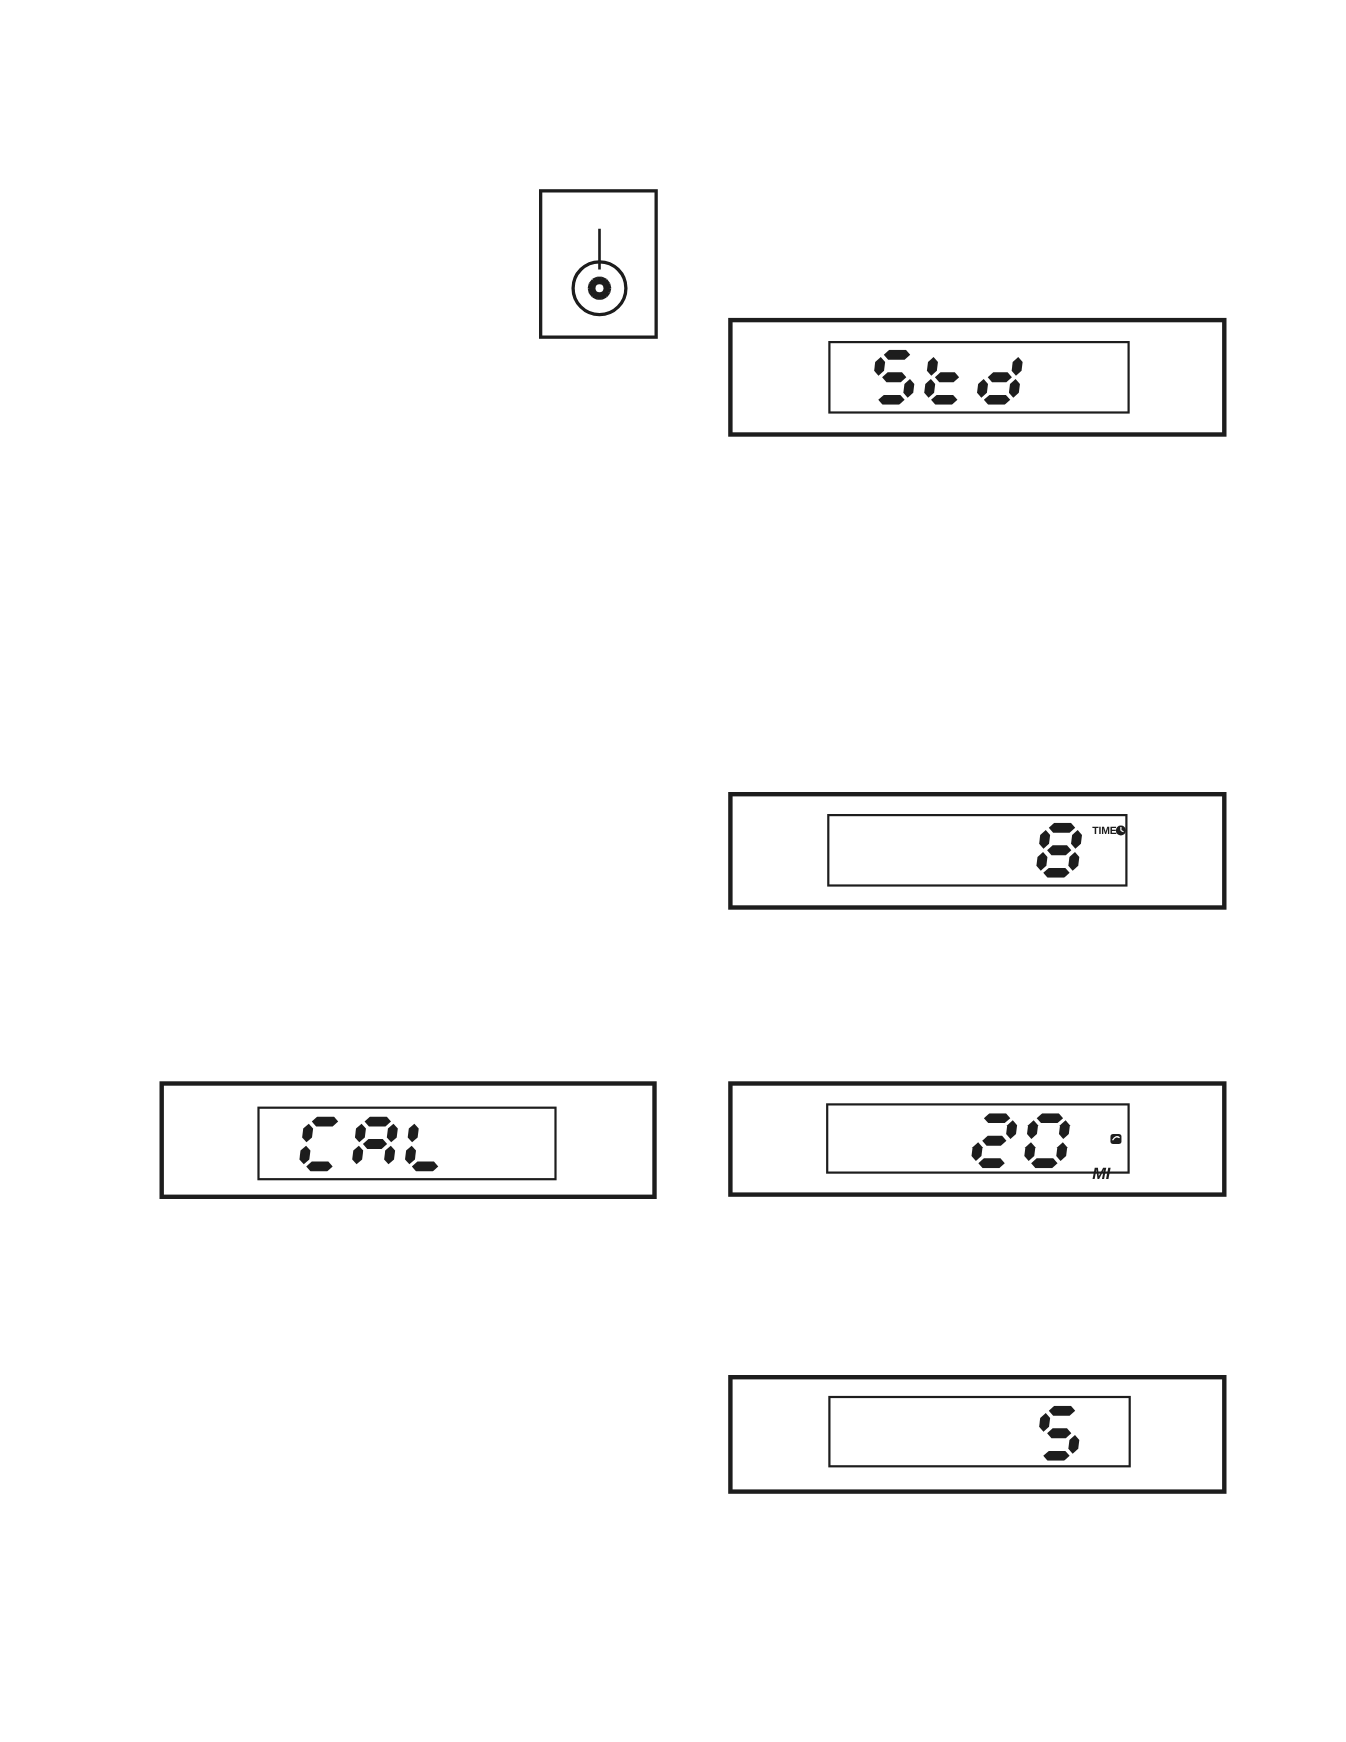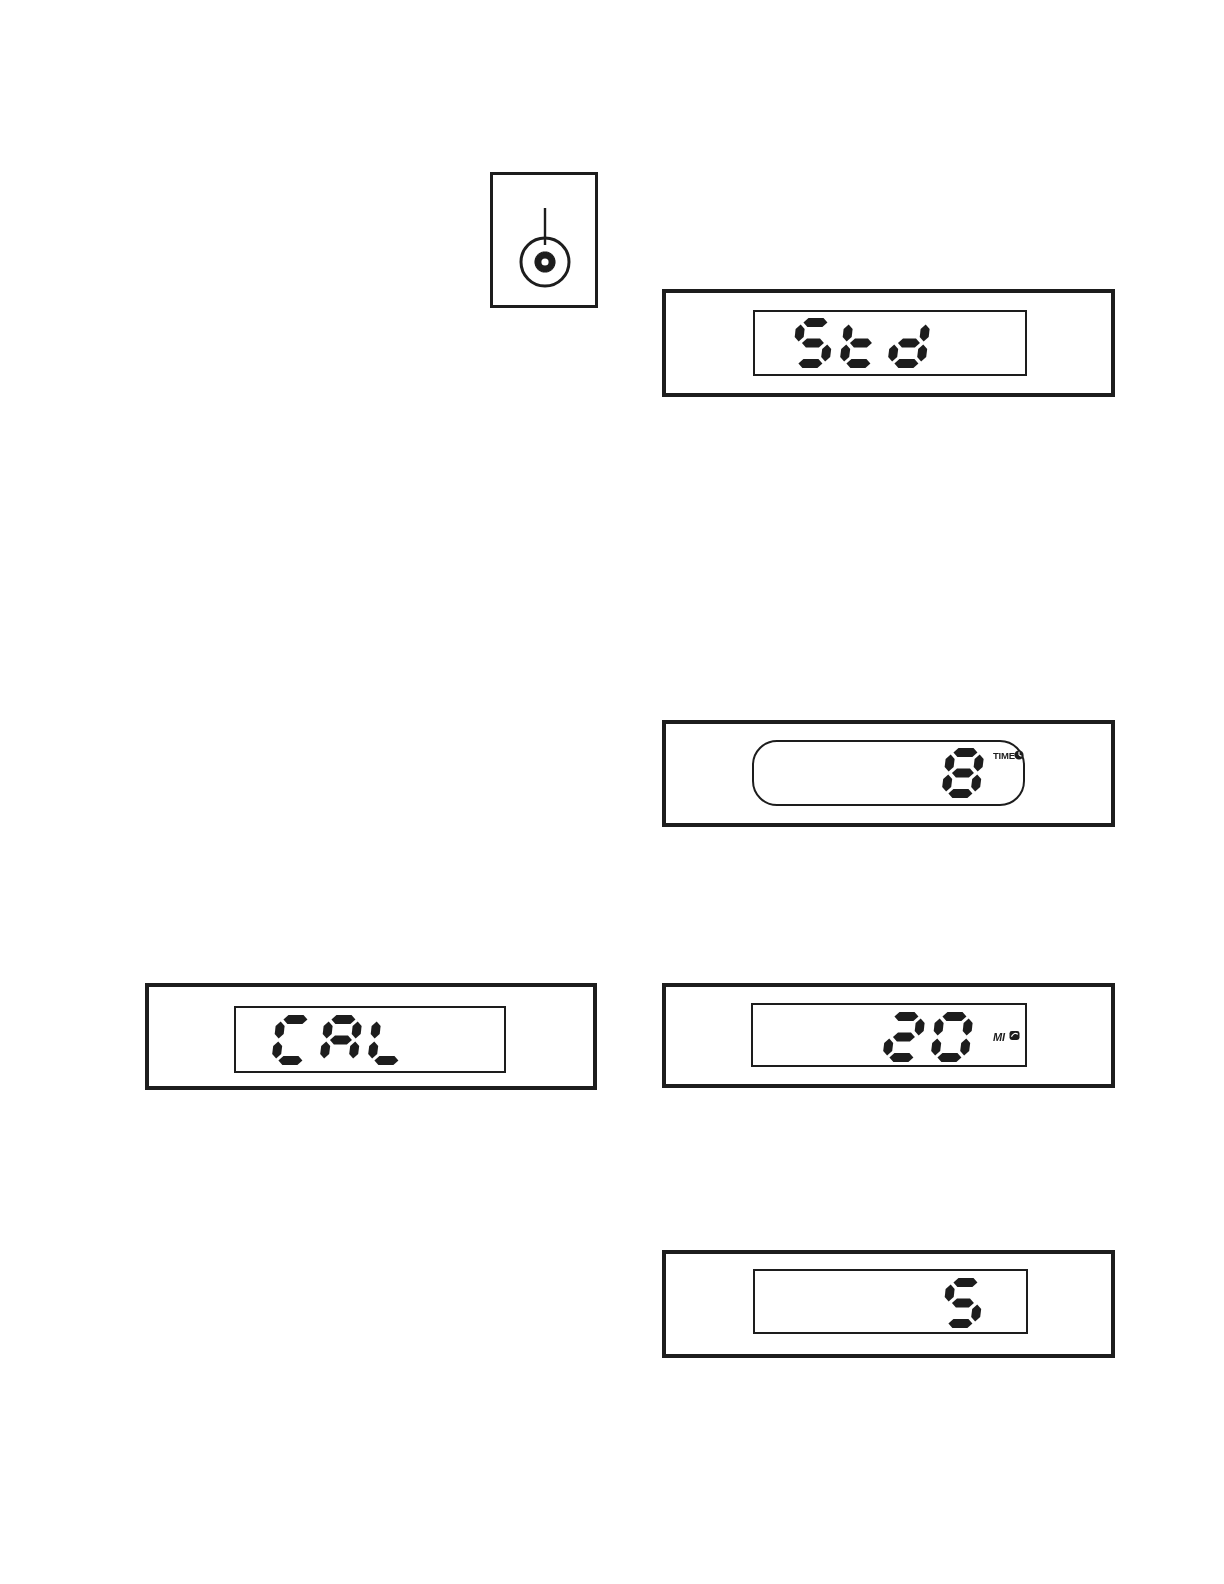--- a/index.html
+++ b/index.html
@@ -4,21 +4,21 @@
 <style>
   html,body{margin:0;padding:0;background:#ffffff;}
   .page{position:relative;width:1224px;height:1584px;background:#ffffff;overflow:hidden;
         font-family:"Liberation Sans",sans-serif;}
   .panel{position:absolute;background:#ffffff;border:4px solid #1d1d1d;box-sizing:border-box;}
   .panel.thin{border-width:3px;}
   .lcd{position:absolute;background:#ffffff;border:2px solid #1d1d1d;box-sizing:border-box;}
   .seg-svg{position:absolute;display:block;}
   .unit-label{position:absolute;color:#1d1d1d;font-weight:bold;font-size:9.5px;
               letter-spacing:-0.2px;line-height:1;white-space:nowrap;}
-  .unit-label.italic{font-style:italic;font-size:11px;}
+  .unit-label.italic{font-style:italic;font-size:15px;margin-top:28px;}
   .mini-icon{position:absolute;display:block;}
 </style>
 </head>
 <body>
 
 <div class="page">
 
   <div class="panel thin" style="left:490px;top:172px;width:108px;height:136px;">
     <svg class="mini-icon" style="left:0;top:0;" width="102" height="130" viewBox="0 0 102 130">
       <line x1="52" y1="33" x2="52" y2="70" stroke="#1d1d1d" stroke-width="2.4"></line>
@@ -60,21 +60,21 @@
             <polygon points="33.5,26.5 38,31 38,39 33.5,43.5 29,39 29,31" fill="#1d1d1d"></polygon>
             <polygon points="7,45.5 11.5,41 26.5,41 31,45.5 26.5,50 11.5,50" fill="#1d1d1d"></polygon>
             <polygon points="4.5,26.5 9,31 9,39 4.5,43.5 0,39 0,31" fill="#1d1d1d"></polygon>
             <polygon points="8,25 12.5,20.5 25.5,20.5 30,25 25.5,29.5 12.5,29.5" fill="#1d1d1d"></polygon>
           </g>
         </svg>
     </div>
   </div>
 
   <div class="panel" style="left:662px;top:720px;width:453px;height:107px;">
-    <div class="lcd" style="left:86px;top:16px;width:273px;height:66px;border-radius:25px;">
+    <div class="lcd" style="left:86px;top:16px;width:273px;height:66px;">
       <svg class="seg-svg" style="left:187px;top:6px;" viewBox="0 0 58 50" width="58" height="50">
           <g transform="translate(6 0) skewX(-7)">
             <polygon points="7,4.5 11.5,0 26.5,0 31,4.5 26.5,9 11.5,9" fill="#1d1d1d"></polygon>
             <polygon points="33.5,6.5 38,11 38,19 33.5,23.5 29,19 29,11" fill="#1d1d1d"></polygon>
             <polygon points="33.5,26.5 38,31 38,39 33.5,43.5 29,39 29,31" fill="#1d1d1d"></polygon>
             <polygon points="7,45.5 11.5,41 26.5,41 31,45.5 26.5,50 11.5,50" fill="#1d1d1d"></polygon>
             <polygon points="4.5,26.5 9,31 9,39 4.5,43.5 0,39 0,31" fill="#1d1d1d"></polygon>
             <polygon points="4.5,6.5 9,11 9,19 4.5,23.5 0,19 0,11" fill="#1d1d1d"></polygon>
             <polygon points="8,25 12.5,20.5 25.5,20.5 30,25 25.5,29.5 12.5,29.5" fill="#1d1d1d"></polygon>
           </g>

